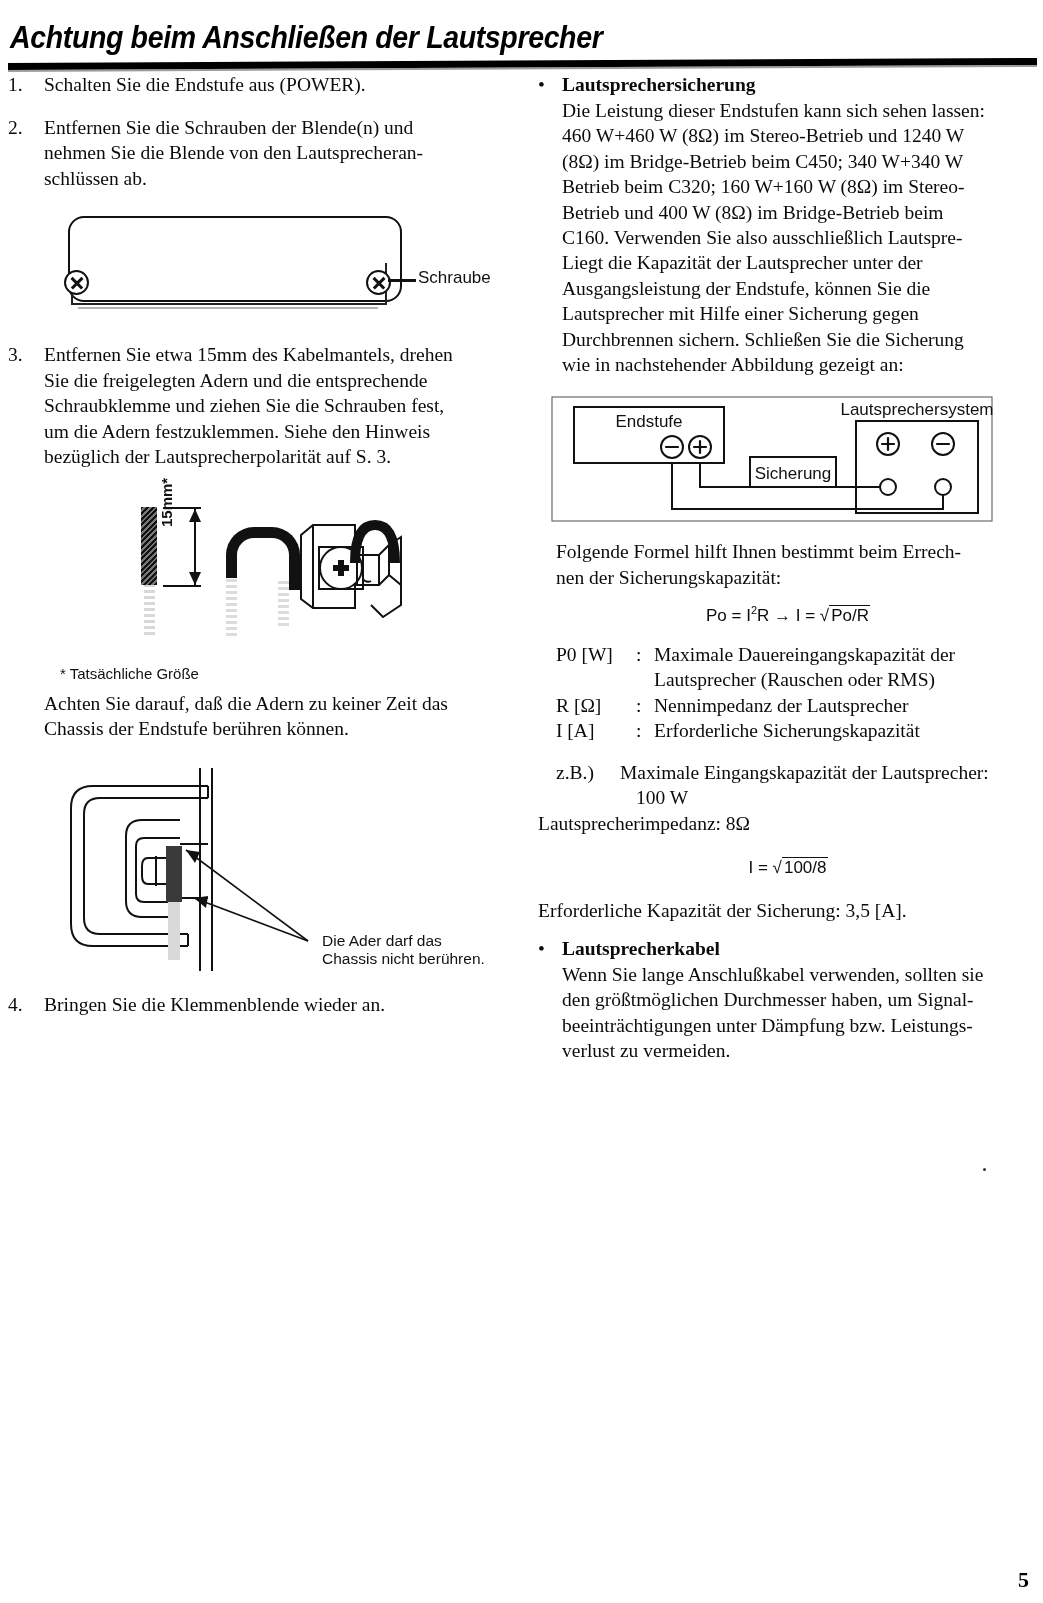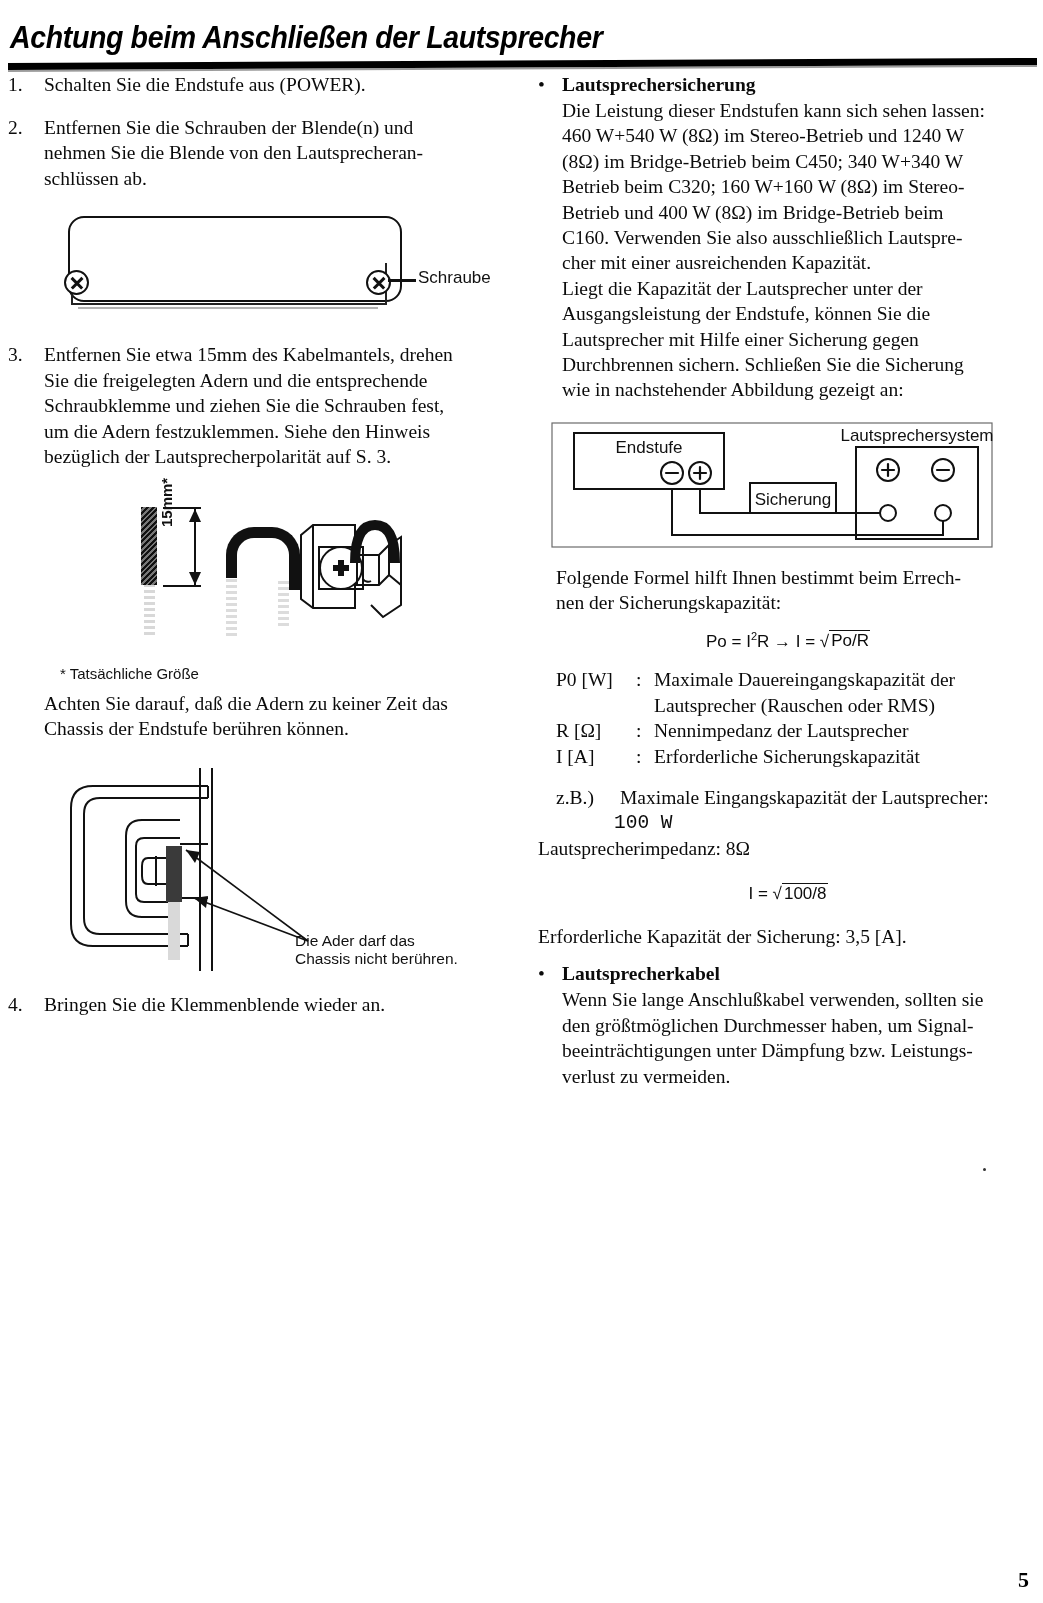--- a/index.html
+++ b/index.html
@@ -103,21 +103,21 @@
   .term svg{display:block;}
   .size-note{
     position:absolute;left:52px;top:178px;
     font-family:"Liberation Sans", sans-serif;font-size:15px;color:#111;
   }
 
   
   .fig-chassis{position:relative;height:240px;margin-top:4px;}
   .fig-chassis svg{display:block;}
   .ch-note{
-    position:absolute;left:287px;top:186px;
+    position:absolute;left:314px;top:186px;
     font-family:"Liberation Sans", sans-serif;font-size:15.5px;line-height:18px;color:#111;
   }
   .ch-note span{display:block;white-space:nowrap;}
 
   
   .bullet-blk{display:flex;margin-bottom:2px;}
   .bullet-dot{
     width:24px;flex:0 0 24px;font-size:19.5px;line-height:25.5px;text-align:left;
   }
   .bullet-body{flex:1;}
@@ -141,21 +141,21 @@
   .def-row{display:flex;white-space:nowrap;}
   .def-k{width:80px;flex:0 0 80px;}
   .def-c{width:18px;flex:0 0 18px;}
   .def-v{flex:1;}
   .def-cont{margin-left:98px;}
 
   .ex{margin-left:18px;font-size:19.5px;line-height:25.5px;}
   .ex-row{display:flex;white-space:nowrap;}
   .ex-k{width:64px;flex:0 0 64px;}
   .ex-v{flex:1;}
-  .ex-cont{margin-left:58px;font-family:Liberation Mono, monospace;}
+  .ex-cont{margin-left:80px;}
 
   .imp{font-size:19.5px;line-height:25.5px;white-space:nowrap;}
   .res{font-size:19.5px;line-height:25.5px;white-space:nowrap;margin-top:6px;}
 
   .dot-mark{position:absolute;left:983px;top:1168px;width:3px;height:3px;background:#333;border-radius:50%;}
 
   .pagenum{
     position:absolute;right:14px;bottom:10px;
     font-family:"Liberation Serif", serif;font-weight:bold;font-size:22px;color:#000;
   }
@@ -306,26 +306,25 @@
   </div>
 
   <div class="colR">
 
     <div class="bullet-blk">
       <div class="bullet-dot">•</div>
       <div class="bullet-body">
         <div class="bullet-h">Lautsprechersicherung</div>
         <div class="bullet-p">
           <span class="l">Die Leistung dieser Endstufen kann sich sehen lassen:</span>
-          <span class="l">460 W+540 W (8Ω) im Stereo-Betrieb und 1240 W</span>
+          <span class="l">460 W+460 W (8Ω) im Stereo-Betrieb und 1240 W</span>
           <span class="l">(8Ω) im Bridge-Betrieb beim C450; 340 W+340 W</span>
           <span class="l">Betrieb beim C320; 160 W+160 W (8Ω) im Stereo-</span>
           <span class="l">Betrieb und 400 W (8Ω) im Bridge-Betrieb beim</span>
           <span class="l">C160. Verwenden Sie also ausschließlich Lautspre-</span>
-          <span class="l">cher mit einer ausreichenden Kapazität.</span>
           <span class="l">Liegt die Kapazität der Lautsprecher unter der</span>
           <span class="l">Ausgangsleistung der Endstufe, können Sie die</span>
           <span class="l">Lautsprecher mit Hilfe einer Sicherung gegen</span>
           <span class="l">Durchbrennen sichern. Schließen Sie die Sicherung</span>
           <span class="l">wie in nachstehender Abbildung gezeigt an:</span>
         </div>
       </div>
     </div>
 
     <div class="fig-circuit">

